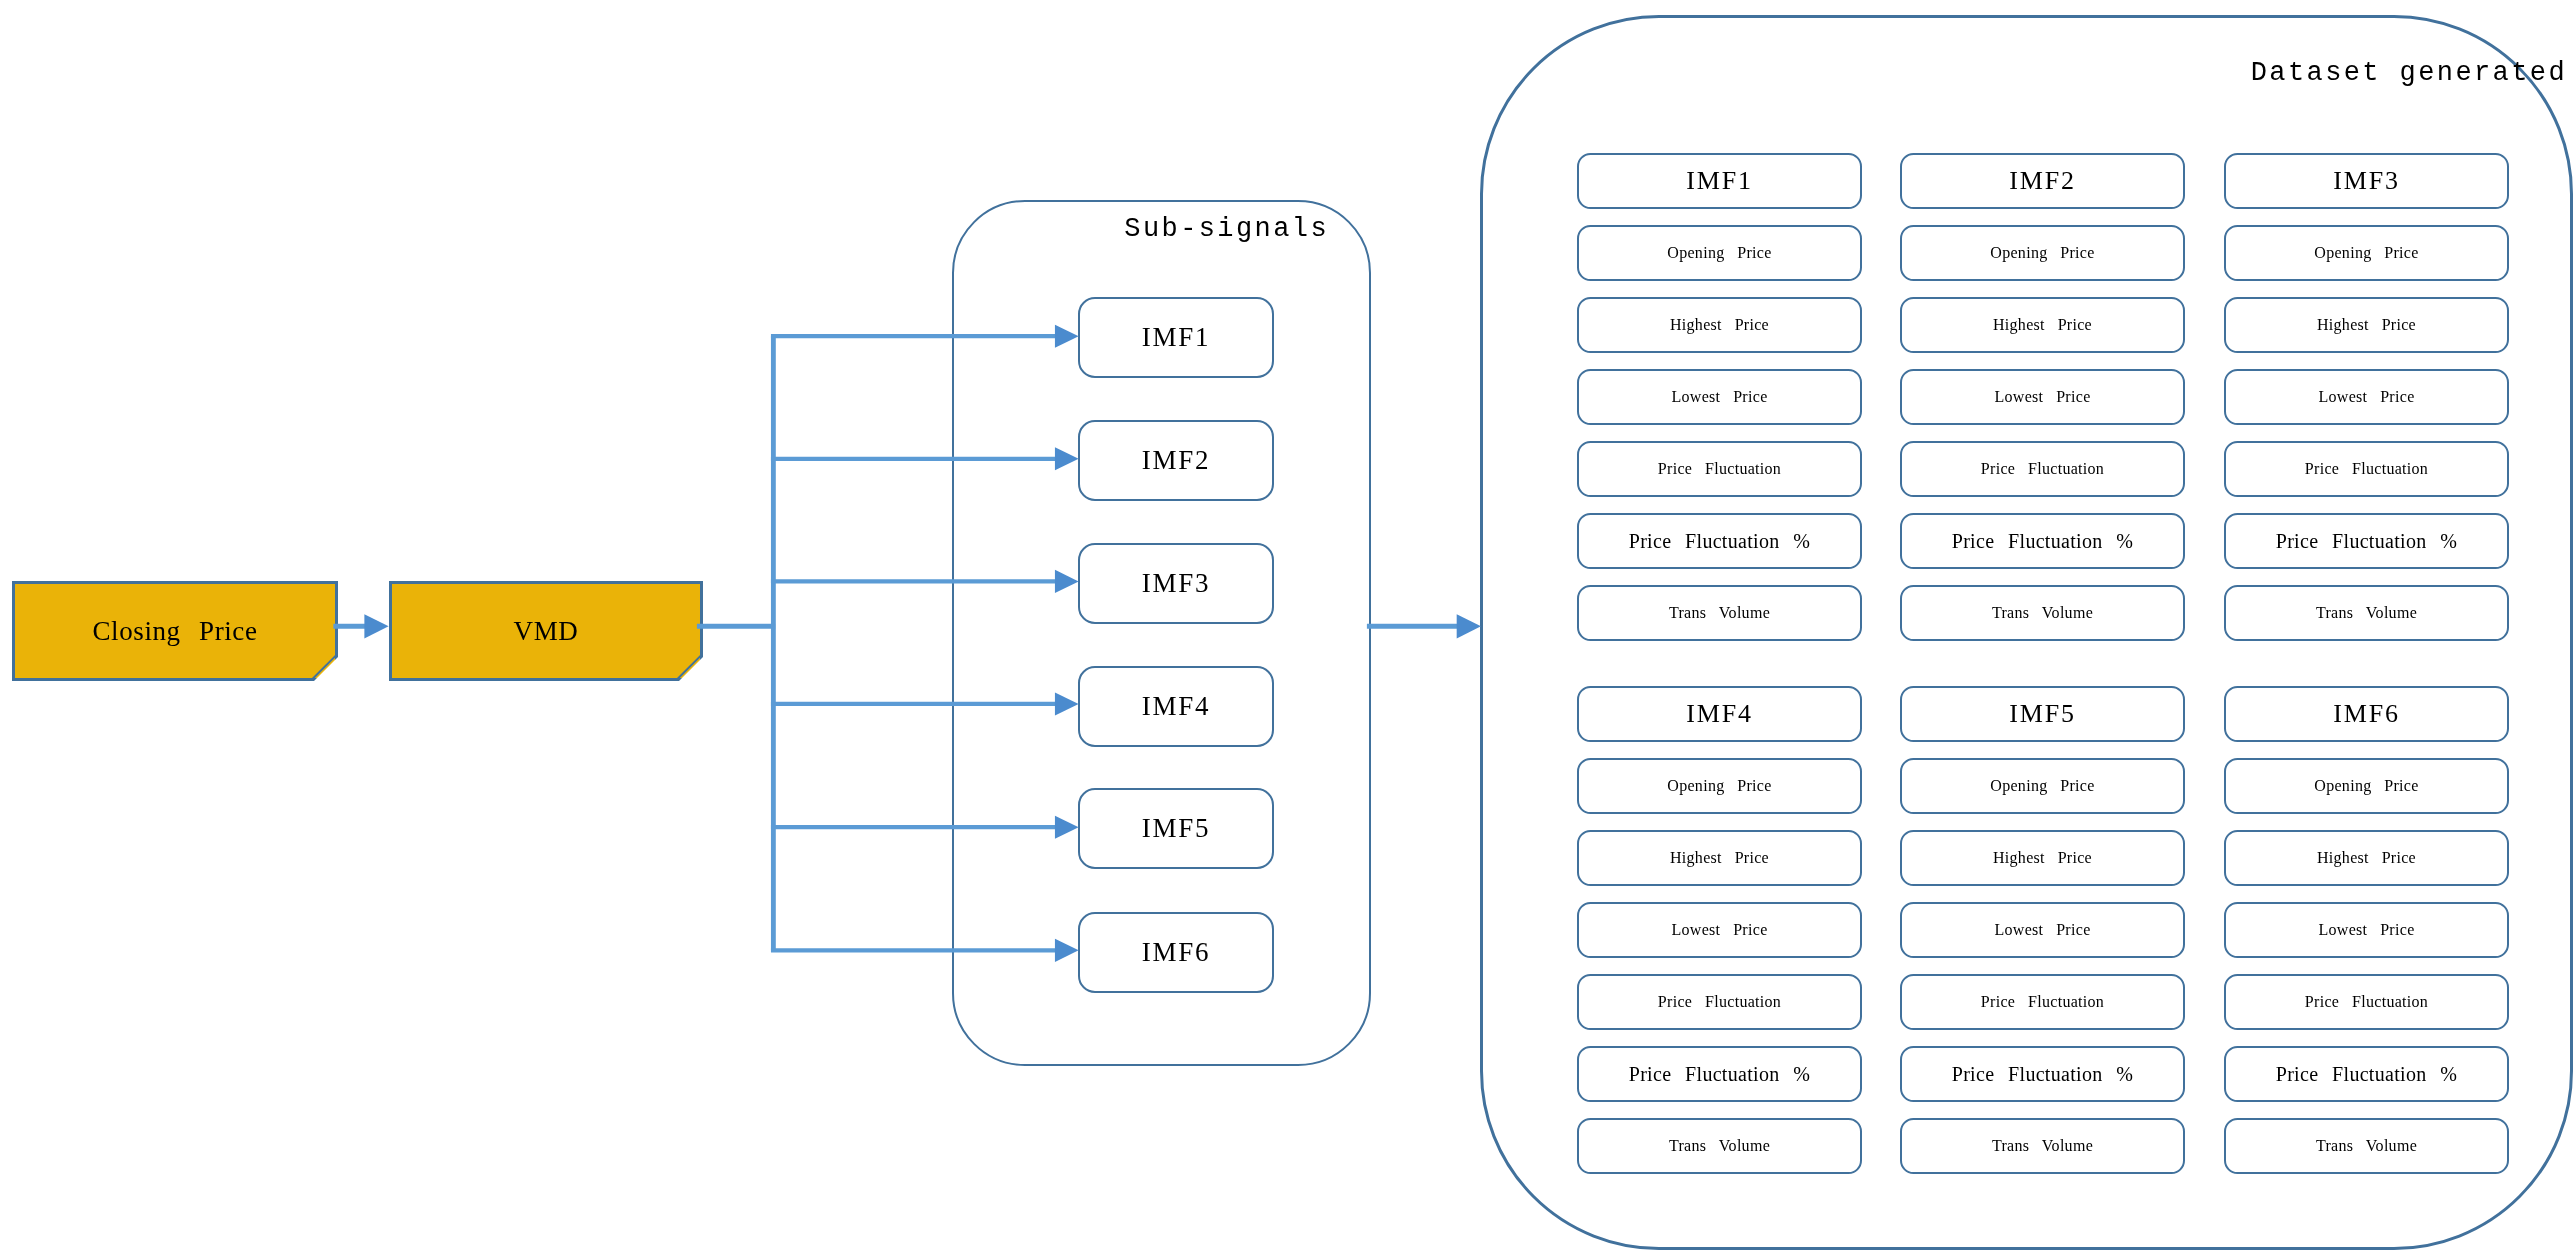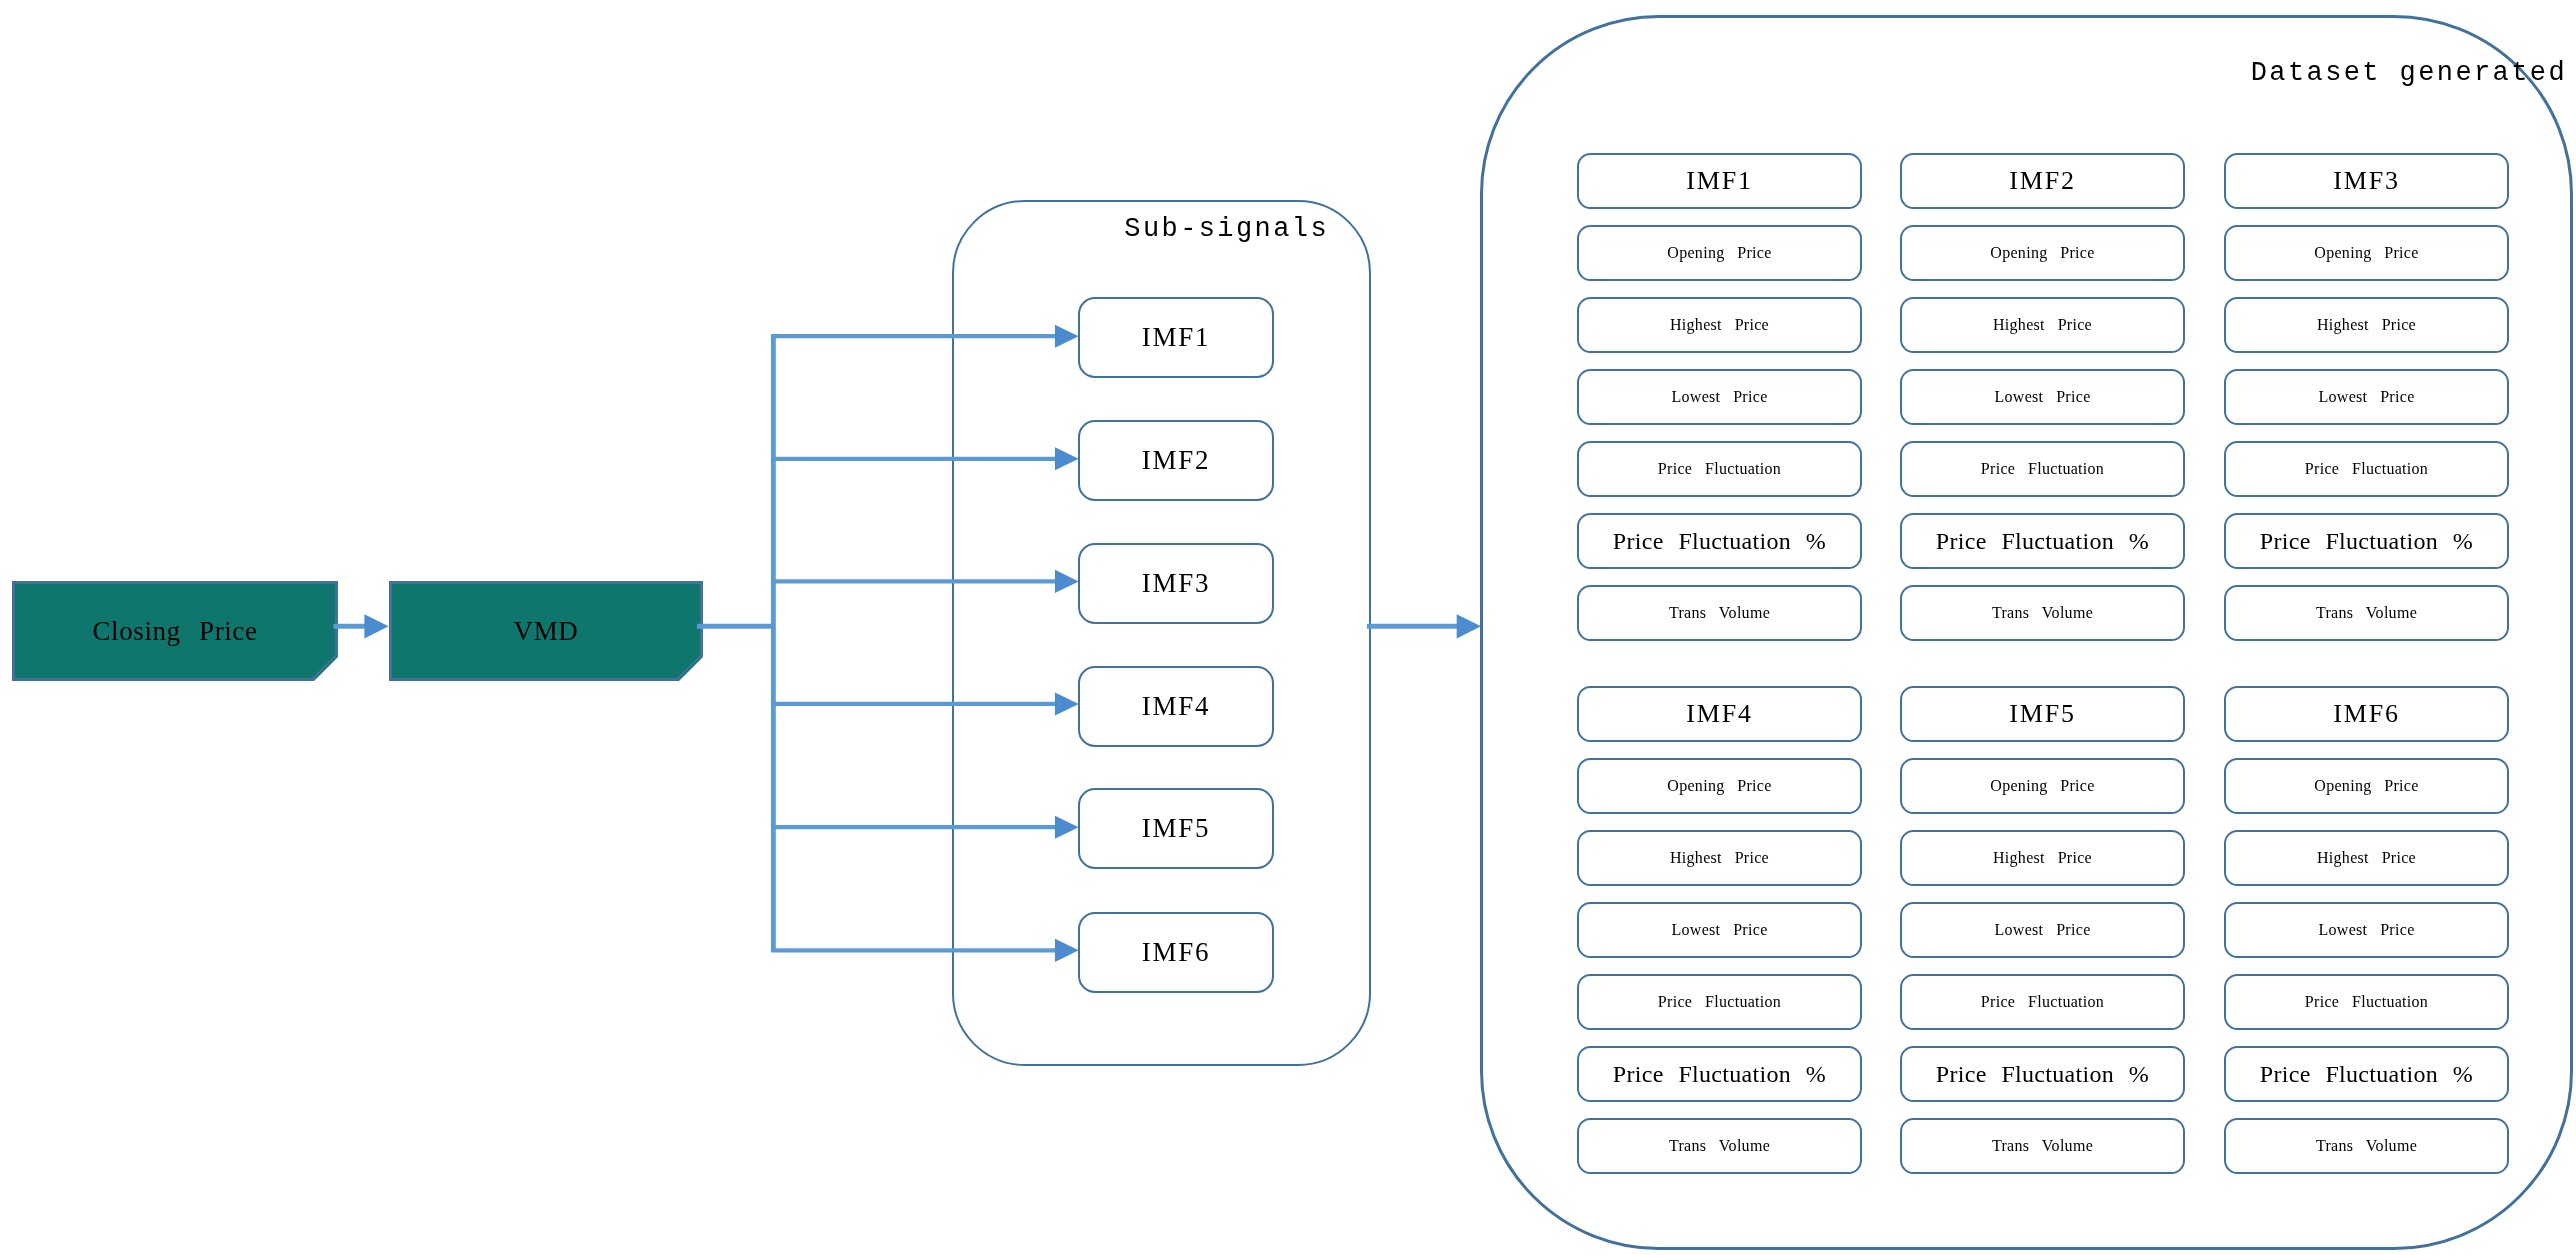--- a/index.html
+++ b/index.html
@@ -8,21 +8,21 @@
     --head:#4b8bce;
     --ink:#000000;
     --bg:#ffffff;
   }
   html,body{margin:0;padding:0;background:var(--bg);}
   body{width:2576px;height:1255px;overflow:hidden;}
   .canvas{position:relative;width:2576px;height:1255px;background:var(--bg);
           font-family:"Liberation Serif","DejaVu Serif",serif;color:var(--ink);}
 
   
-  .doc-box{position:absolute;background:#0f766e;border:3px solid var(--border);
+  .doc-box{position:absolute;background:#eab308;border:3px solid var(--border);
            display:flex;align-items:center;justify-content:center;
            font-size:27px;word-spacing:11px;letter-spacing:0.6px;}
   .doc-box::before{content:"";position:absolute;right:-3px;bottom:-3px;width:24px;height:24px;
            background:#fff;clip-path:polygon(100% 0,100% 100%,0 100%);}
   .doc-box::after{content:"";position:absolute;right:-5.5px;bottom:9.7px;width:33px;height:2.4px;
            background:var(--border);transform:rotate(-45deg);}
 
   
   .round-container{position:absolute;background:#fff;border:2.4px solid var(--border);}
   .round-container.sub{border-radius:73px;}
@@ -37,21 +37,21 @@
            border:2.4px solid var(--border);border-radius:17px;
            display:flex;align-items:center;justify-content:center;
            font-size:27px;letter-spacing:1.8px;}
 
   
   .group{position:absolute;width:285px;display:flex;flex-direction:column;gap:16px;}
   .cell{box-sizing:border-box;height:56px;background:#fff;border:2.4px solid var(--border);
         border-radius:13.4px;display:flex;align-items:center;justify-content:center;
         font-size:16px;word-spacing:8.5px;letter-spacing:0.3px;}
   .cell.header{font-size:26px;letter-spacing:1.8px;}
-  .cell.small{font-size:24px;}
+  .cell.small{font-size:20px;}
 
   .arrow-layer{position:absolute;left:0;top:0;width:2576px;height:1255px;pointer-events:none;}
 </style>
 </head>
 <body>
 
 <div class="canvas">
 
   <div class="doc-box" style="left:12px;top:581px;width:320px;height:94px;">
     <span>Closing Price</span>

